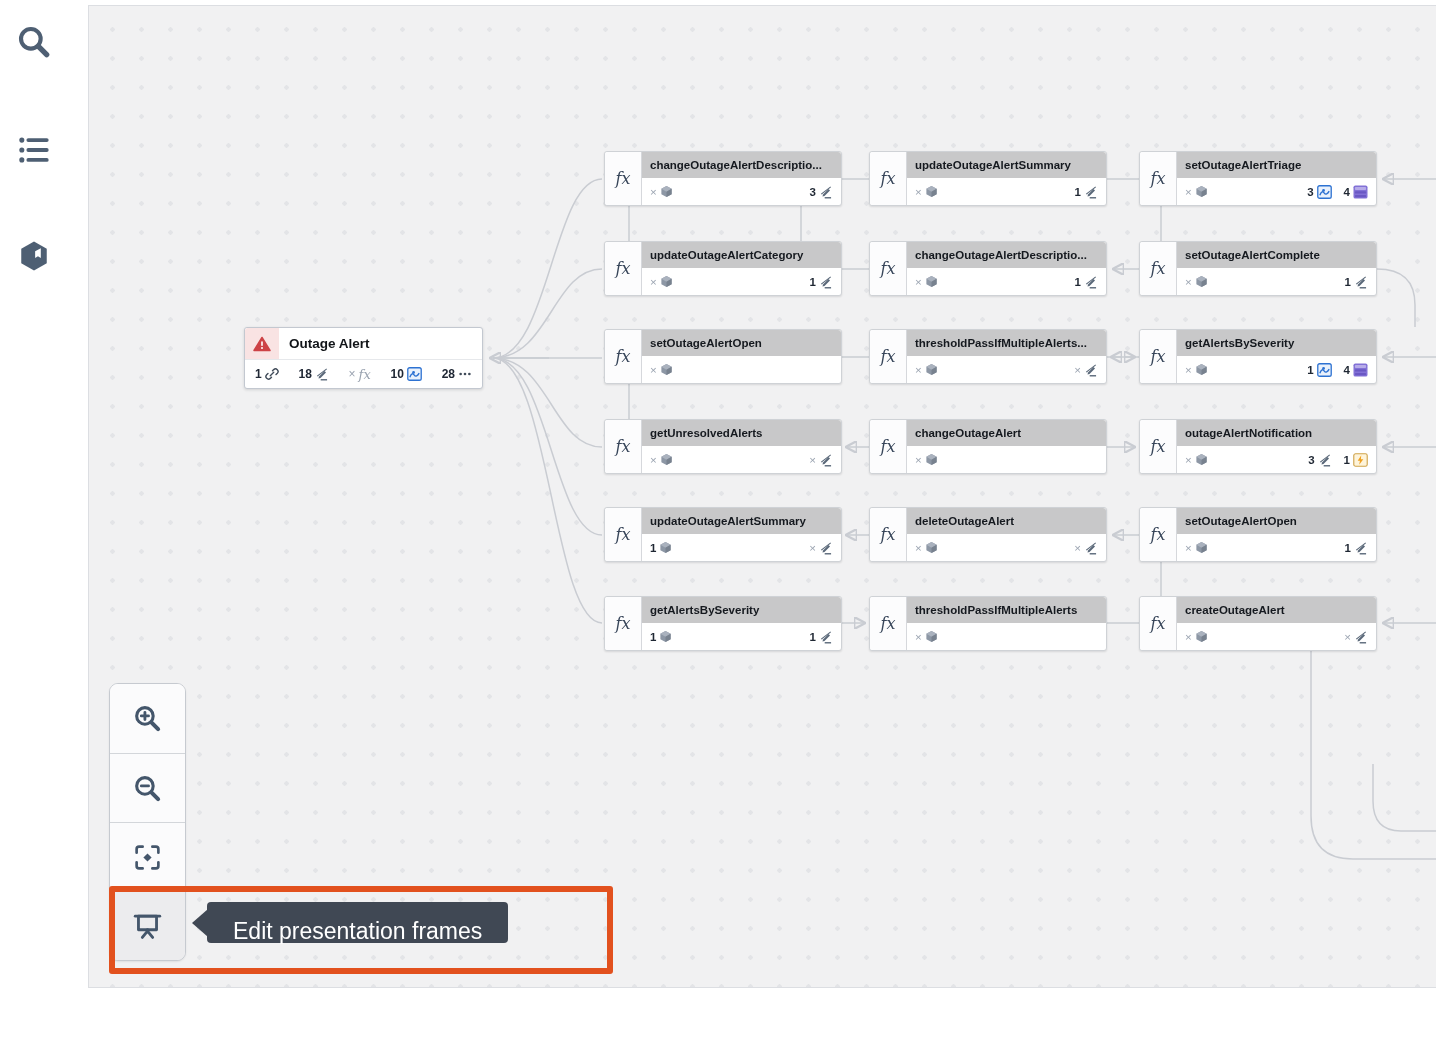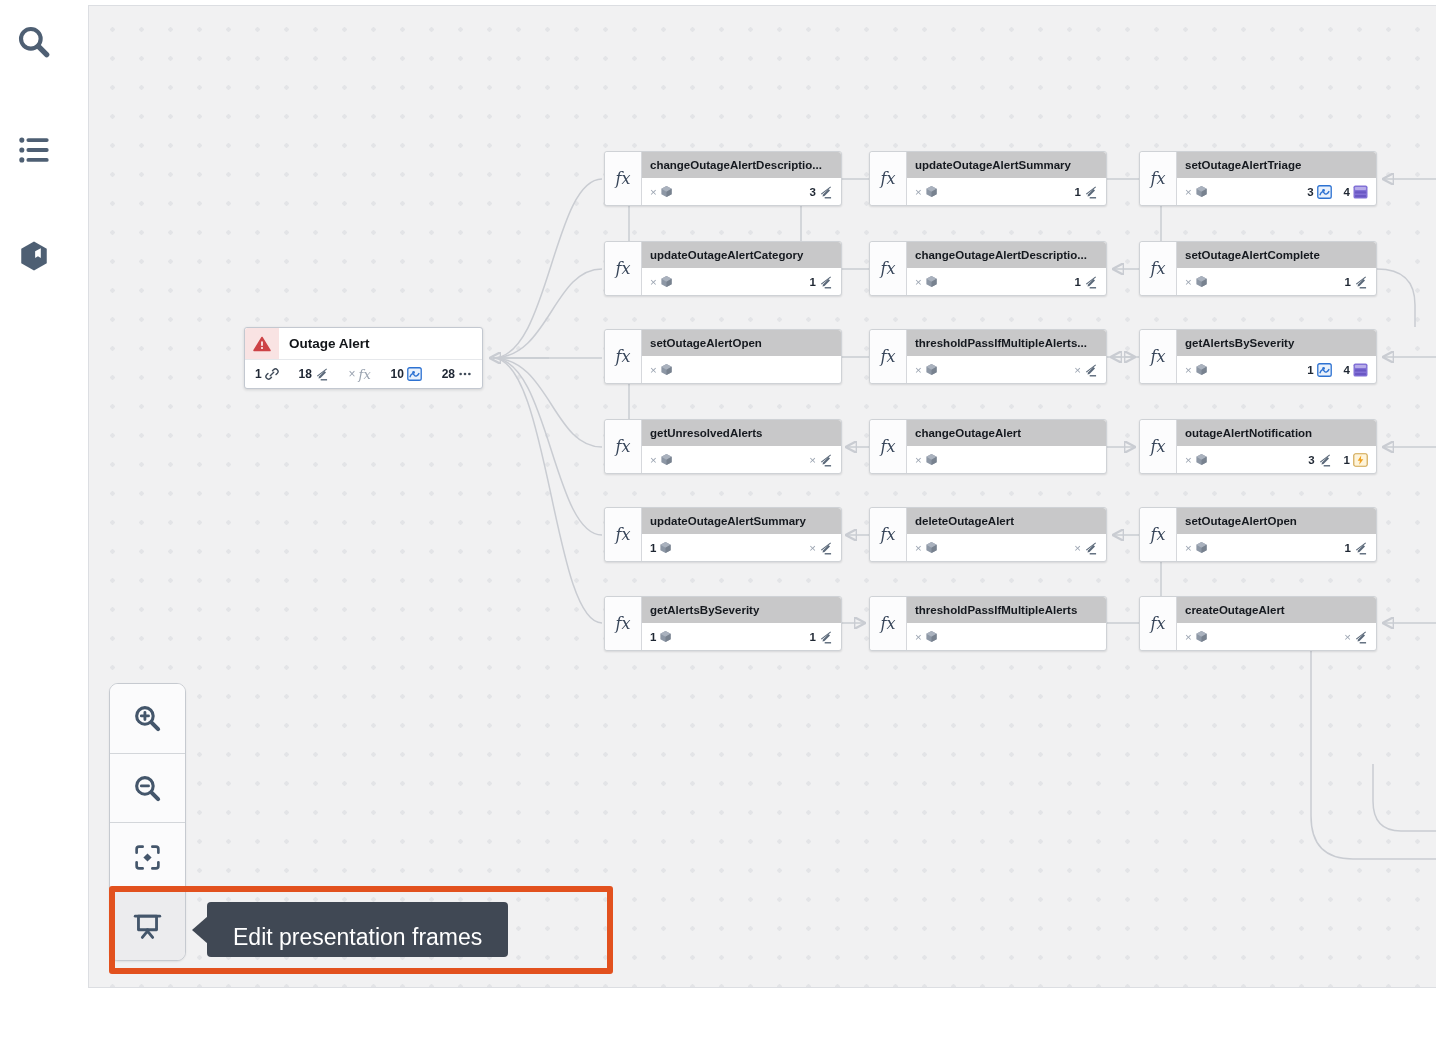--- a/index.html
+++ b/index.html
@@ -52,22 +52,22 @@
 
   
   .zoom-controls{position:absolute;left:20px;top:677px;width:77px;background:#fbfbfc;border:1px solid #c6cad0;
     border-radius:9px;overflow:hidden;box-shadow:0 1px 2px rgba(0,0,0,.08);z-index:4}
   .zc-btn{display:flex;align-items:center;justify-content:center;width:100%;height:69px;
     background:#fbfbfc;border:none;border-top:1px solid #d3d6da;cursor:pointer}
   .zc-btn:first-child{border-top:none}
   .zc-btn.active{background:#ececee}
 
   
-  .tooltip{position:absolute;left:118px;top:896px;height:55px;background:#404854;border-radius:4px;
-    display:flex;align-items:flex-end;padding:6px 26px;color:#fff;font-size:23px;z-index:6;white-space:nowrap}
+  .tooltip{position:absolute;left:118px;top:896px;height:41px;background:#404854;border-radius:4px;
+    display:flex;align-items:flex-start;padding:16px 26px;color:#fff;font-size:23px;z-index:6;white-space:nowrap}
   .tooltip .caret{position:absolute;left:-15px;top:50%;transform:translateY(-50%);width:0;height:0;
     border-top:14px solid transparent;border-bottom:14px solid transparent;border-right:16px solid #404854}
   .highlight{position:absolute;left:20px;top:880px;width:504px;height:88px;border:6px solid #e2511e;
     border-radius:3px;z-index:7;pointer-events:none}
 </style>
 </head>
 <body>
 
 <div class="app">
 

